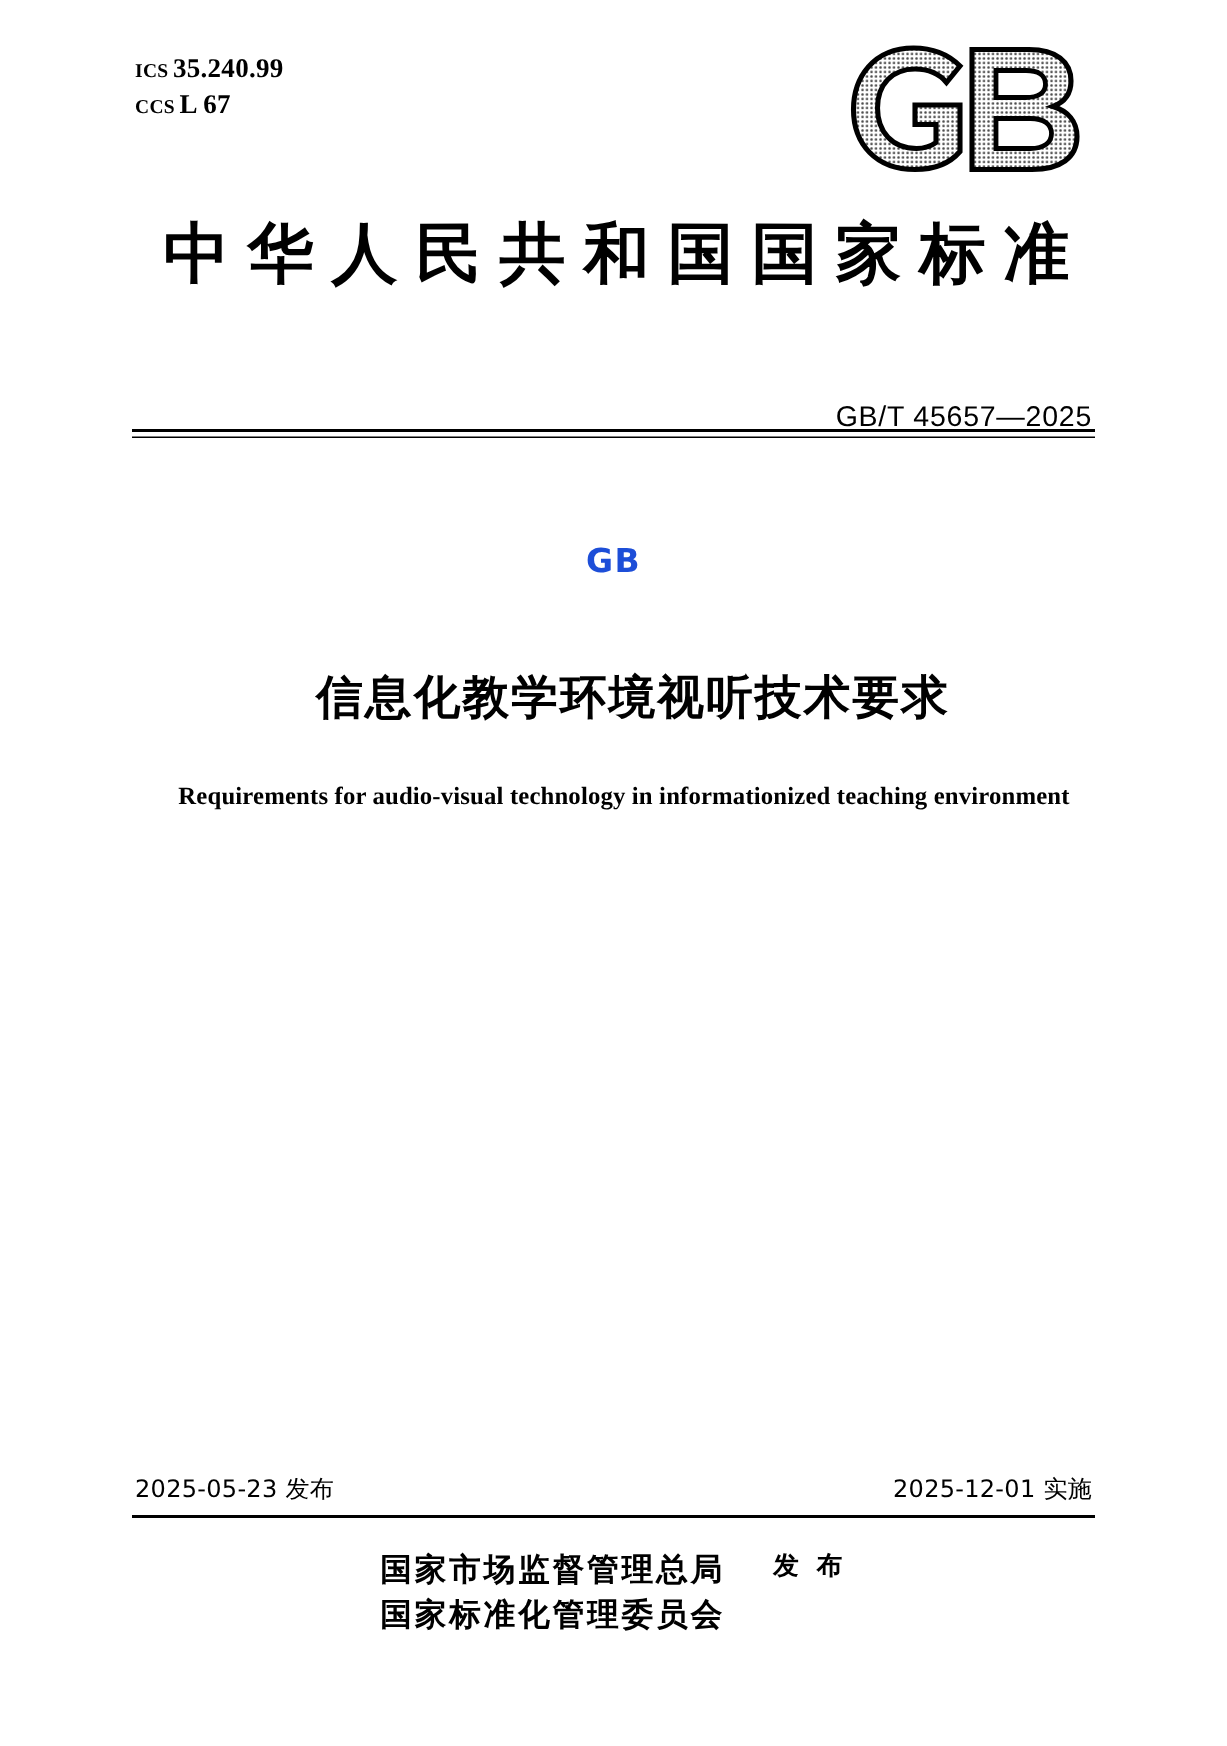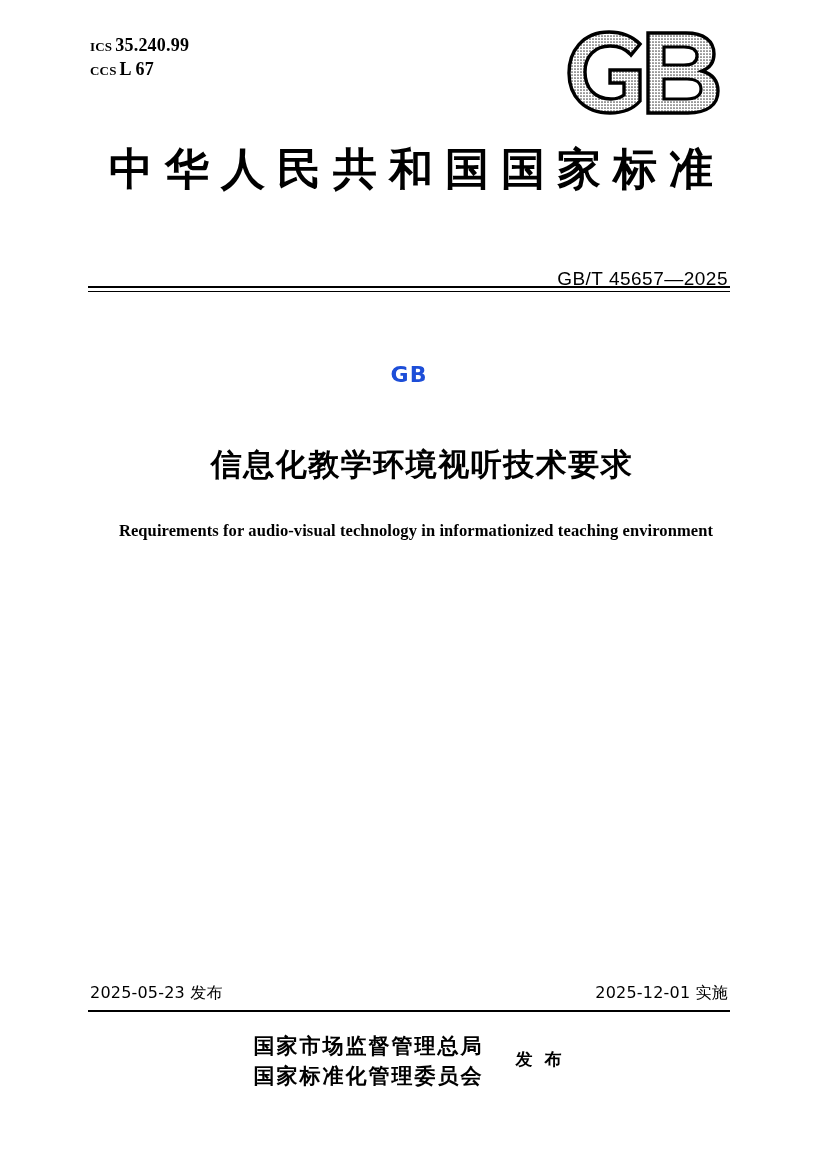--- a/index.html
+++ b/index.html
@@ -167,21 +167,21 @@
   }
 
   
   .publisher {
     position: absolute;
     left: 0;
     right: 0;
     top: 1032px;
     display: flex;
     justify-content: center;
-    align-items: center;
+    align-items: flex-start;
   }
   .publisher-names {
     font-family: "DejaVu Sans", sans-serif;
     font-weight: bold;
     font-size: 21px;
     line-height: 1.42;
     letter-spacing: 2px;
     text-align: center;
   }
   .publisher-issue {

